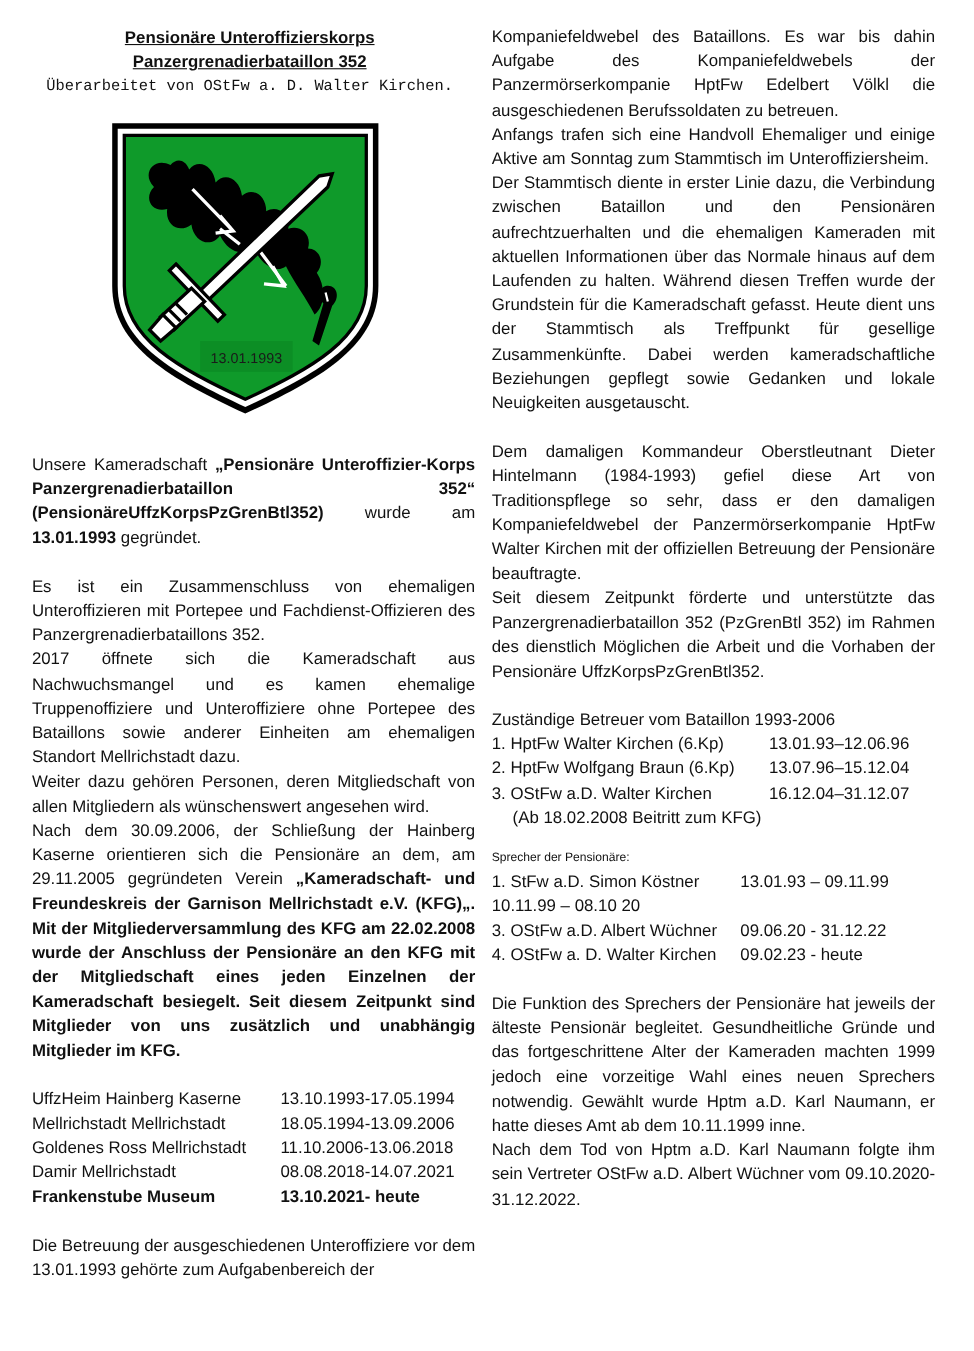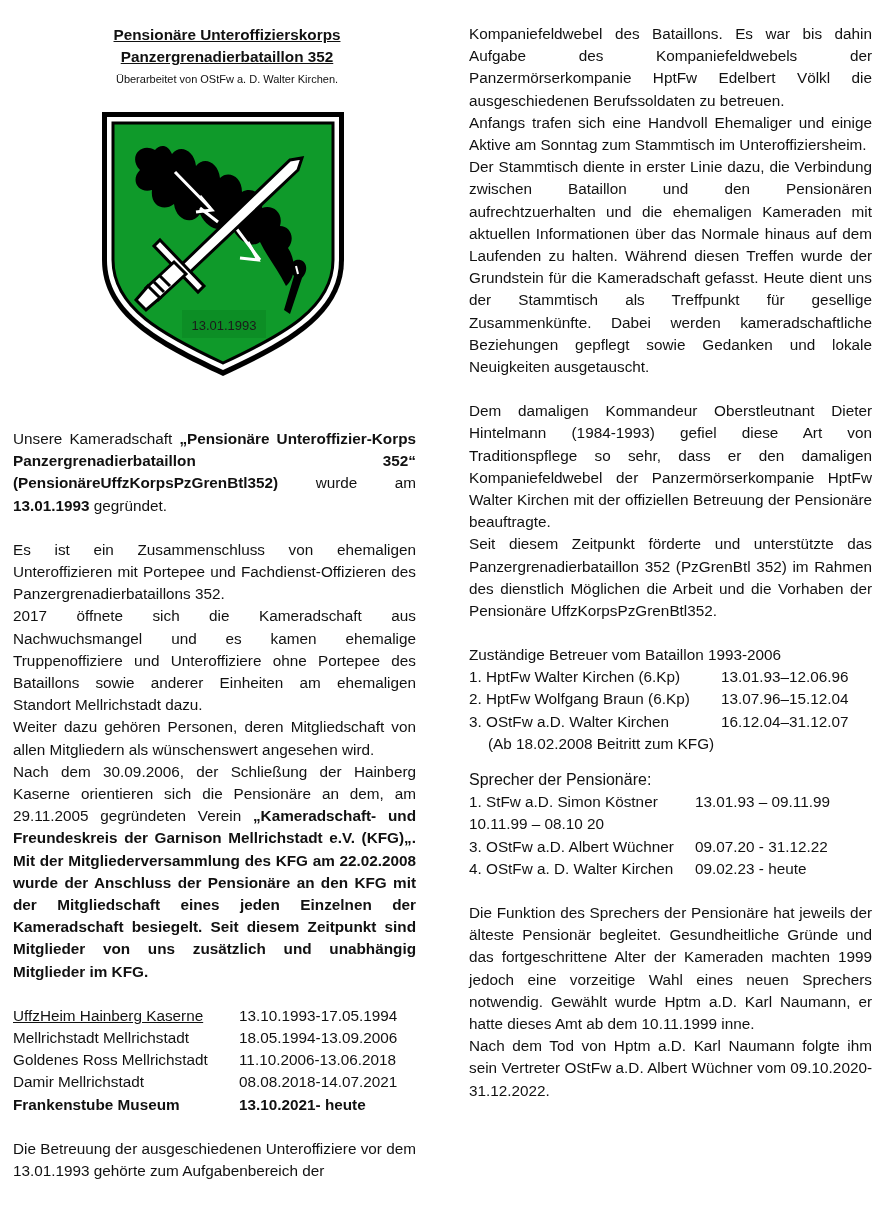--- a/index.html
+++ b/index.html
@@ -3,28 +3,28 @@
 <meta charset="utf-8">
 <style>
   html, body { margin: 0; padding: 0; background: #ffffff; }
   body {
     width: 885px; height: 1228px; overflow: hidden; position: relative;
     font-family: "Liberation Sans", sans-serif; color: #111;
     font-size: 15.3px;
   }
   .col { position: absolute; top: 0; }
   .left { left: 13px; width: 403px; }
-  .right { left: 469px; width: 403px; }
+  .right { left: 447px; width: 403px; }
   .p {
     text-align: justify; text-align-last: left; line-height: 22.2px; margin: 0;
   }
   .b { font-weight: bold; }
   .title-block { text-align: center; position: absolute; left: 12px; width: 430px; top: 24px; }
   .title { font-weight: bold; text-decoration: underline; font-size: 15.3px; line-height: 22px; }
-  .subtitle { font-size: 11px; line-height: 22px; }
+  .subtitle { font-size: 14px; line-height: 22px; font-family: Liberation Mono, monospace; }
   .emblem { position: absolute; left: 100px; top: 110px; width: 246px; height: 268px; }
   .tbl { width: 100%; border-collapse: collapse; }
   .tbl td { padding: 0; line-height: 22.2px; white-space: nowrap; }
   .sec-head { font-weight: normal; line-height: 22px; margin: 0; }
   .list-row { display: flex; line-height: 22.2px; white-space: nowrap; }
 </style>
 </head>
 <body>
 
 <div class="title-block">
@@ -49,36 +49,36 @@
     <path d="M190,50 L202,48 L198,60 L88,164 L80,156 Z" fill="#fff" stroke="#000" stroke-width="3"></path>
     <path d="M60,130 L104,176 L98,182 L54,136 Z" fill="#fff" stroke="#000" stroke-width="3"></path>
     <path d="M74,152 L86,164 L58,190 L46,178 Z" fill="#fff" stroke="#000" stroke-width="3"></path>
     <path d="M60,166 L70,176 M54,172 L64,182" stroke="#000" stroke-width="3"></path>
     <path d="M48,176 L60,188 L46,200 L36,190 Z" fill="#fff" stroke="#000" stroke-width="3"></path>
   </g>
   <rect x="82" y="200" width="84" height="28" fill="#0c8e25"></rect>
   <text x="124" y="220" text-anchor="middle" font-family="Liberation Sans, sans-serif" font-size="13" fill="#1a1a1a">13.01.1993</text>
 </svg>
 
-<div class="col left" style="top:428px;">
+<div class="col left" style="top:412px;margin-left:16px;">
   <p class="p">
     <span>Unsere Kameradschaft </span><span class="b">„Pensionäre Unteroffizier-Korps Panzergrenadierbataillon 352“ (PensionäreUffzKorpsPzGrenBtl352)</span><span> wurde am </span><span class="b">13.01.1993</span><span> gegründet.</span>
   </p>
   <div style="height:22px"></div>
   <p class="p">Es ist ein Zusammenschluss von ehemaligen Unteroffizieren mit Portepee und Fachdienst-Offizieren des Panzergrenadierbataillons 352.</p>
   <p class="p">2017 öffnete sich die Kameradschaft aus Nachwuchsmangel und es kamen ehemalige Truppenoffiziere und Unteroffiziere ohne Portepee des Bataillons sowie anderer Einheiten am ehemaligen Standort Mellrichstadt dazu.</p>
   <p class="p">Weiter dazu gehören Personen, deren Mitgliedschaft von allen Mitgliedern als wünschenswert angesehen wird.</p>
   <p class="p">
     <span>Nach dem 30.09.2006, der Schließung der Hainberg Kaserne orientieren sich die Pensionäre an dem, am 29.11.2005 gegründeten Verein </span><span class="b">„Kameradschaft- und Freundeskreis der Garnison Mellrichstadt e.V. (KFG)„. Mit der Mitgliederversammlung des KFG am 22.02.2008 wurde der Anschluss der Pensionäre an den KFG mit der Mitgliedschaft eines jeden Einzelnen der Kameradschaft besiegelt. Seit diesem Zeitpunkt sind Mitglieder von uns zusätzlich und unabhängig Mitglieder im KFG.</span>
   </p>
   <div style="height:22px"></div>
   <table class="tbl">
     <tbody id="stammtisch-body">
         <tr>
-          <td style="width: 226px; text-decoration: underline;">UffzHeim Hainberg Kaserne</td>
+          <td style="width: 226px;">UffzHeim Hainberg Kaserne</td>
           <td>13.10.1993-17.05.1994</td>
         </tr>
         <tr>
           <td style="width: 226px;">Mellrichstadt Mellrichstadt</td>
           <td>18.05.1994-13.09.2006</td>
         </tr>
         <tr>
           <td style="width: 226px;">Goldenes Ross Mellrichstadt</td>
           <td>11.10.2006-13.06.2018</td>
         </tr>
@@ -116,32 +116,32 @@
       </div>
       <div class="list-row">
         <span style="width: 252px; display: inline-block;">3. OStFw a.D. Walter Kirchen</span>
         <span>16.12.04–31.12.07</span>
       </div>
     </div>
   <div class="list-row" style="padding-left:19px">
       <span>(Ab 18.02.2008 Beitritt zum KFG)</span>
     </div>
   <div style="height:14px"></div>
-  <p class="sec-head" style="font-size:16px">Sprecher der Pensionäre:</p>
+  <p class="sec-head" style="font-size:11px">Sprecher der Pensionäre:</p>
   <div id="sprecher-list">
       <div class="list-row">
         <span style="width: 226px; display: inline-block;">1. StFw a.D. Simon Köstner</span>
         <span>13.01.93 – 09.11.99</span>
       </div>
       <div class="list-row">
         <span>10.11.99 – 08.10 20</span>
       </div>
       <div class="list-row">
         <span style="width: 226px; display: inline-block;">3. OStFw a.D. Albert Wüchner</span>
-        <span>09.07.20 - 31.12.22</span>
+        <span>09.06.20 - 31.12.22</span>
       </div>
       <div class="list-row">
         <span style="width: 226px; display: inline-block;">4. OStFw a. D. Walter Kirchen</span>
         <span>09.02.23 -  heute</span>
       </div>
     </div>
   <div style="height:22px"></div>
   <p class="p">Die Funktion des Sprechers der Pensionäre hat jeweils der älteste Pensionär begleitet. Gesundheitliche Gründe und das fortgeschrittene Alter der Kameraden machten 1999 jedoch eine vorzeitige Wahl eines neuen Sprechers notwendig. Gewählt wurde Hptm a.D. Karl Naumann, er hatte dieses Amt ab dem 10.11.1999 inne.</p>
   <p class="p">Nach dem Tod von Hptm a.D. Karl Naumann folgte ihm sein Vertreter OStFw a.D. Albert Wüchner vom 09.10.2020-31.12.2022.</p>
 </div>

